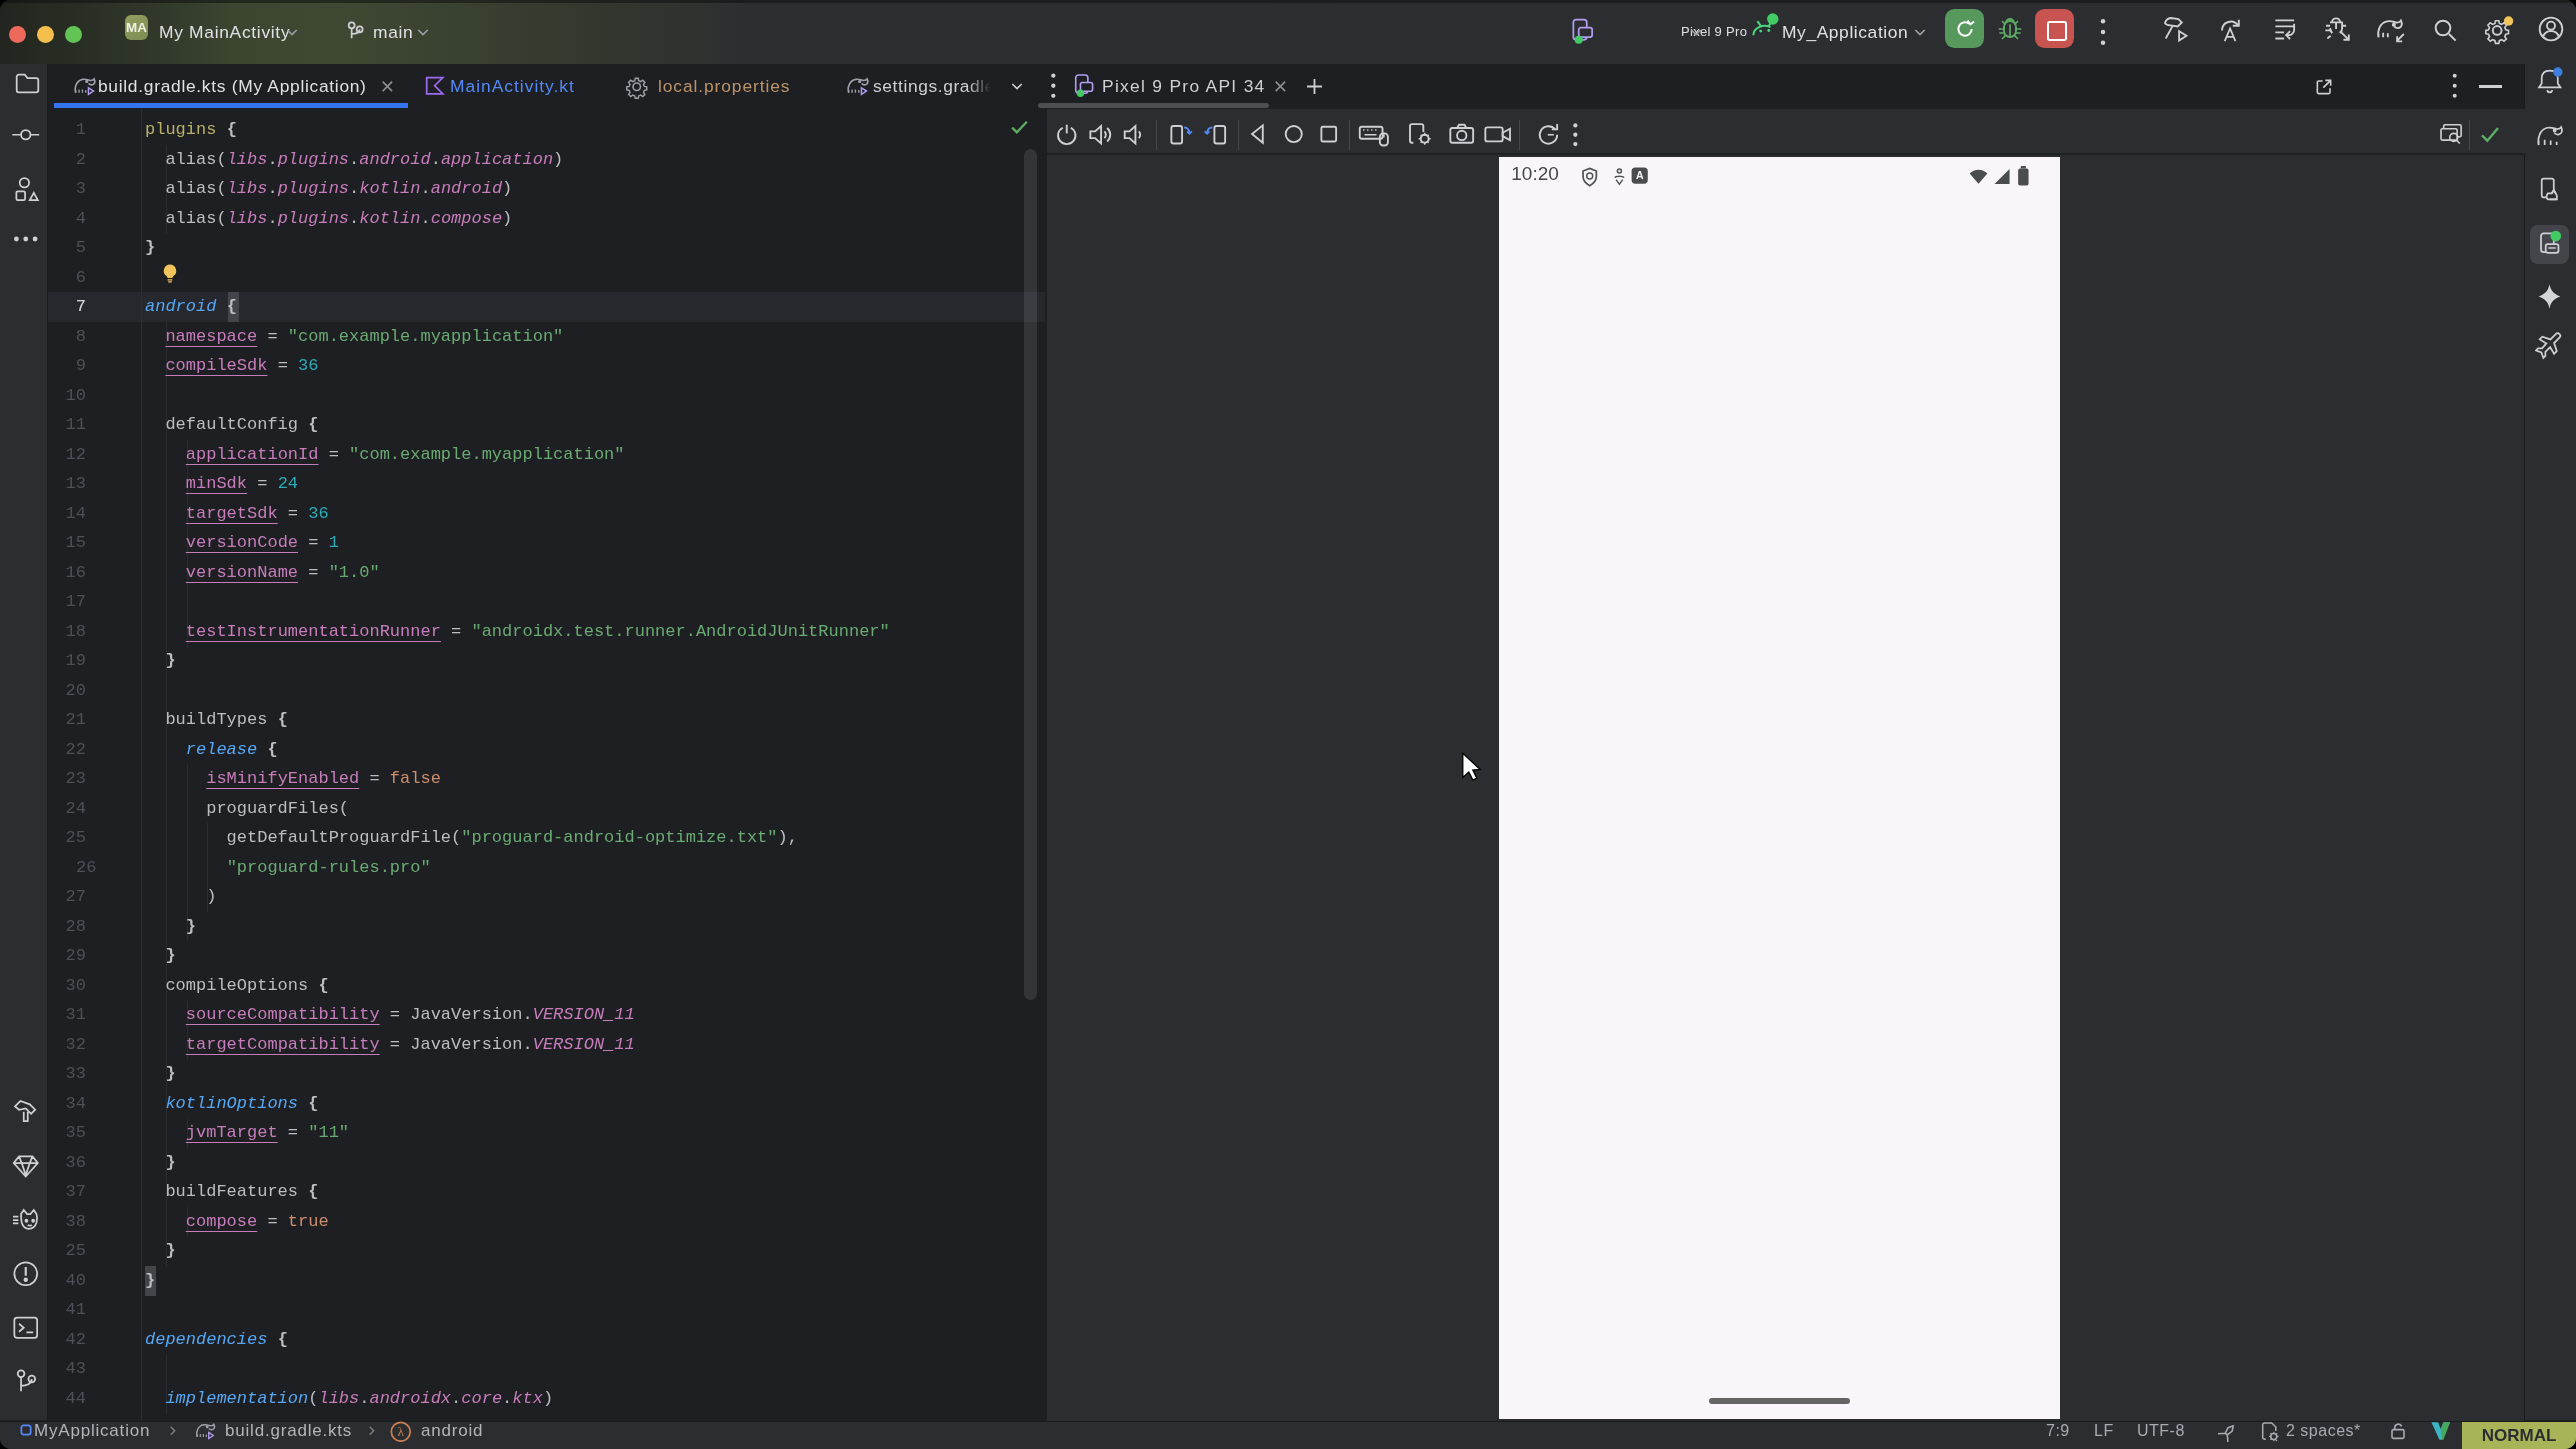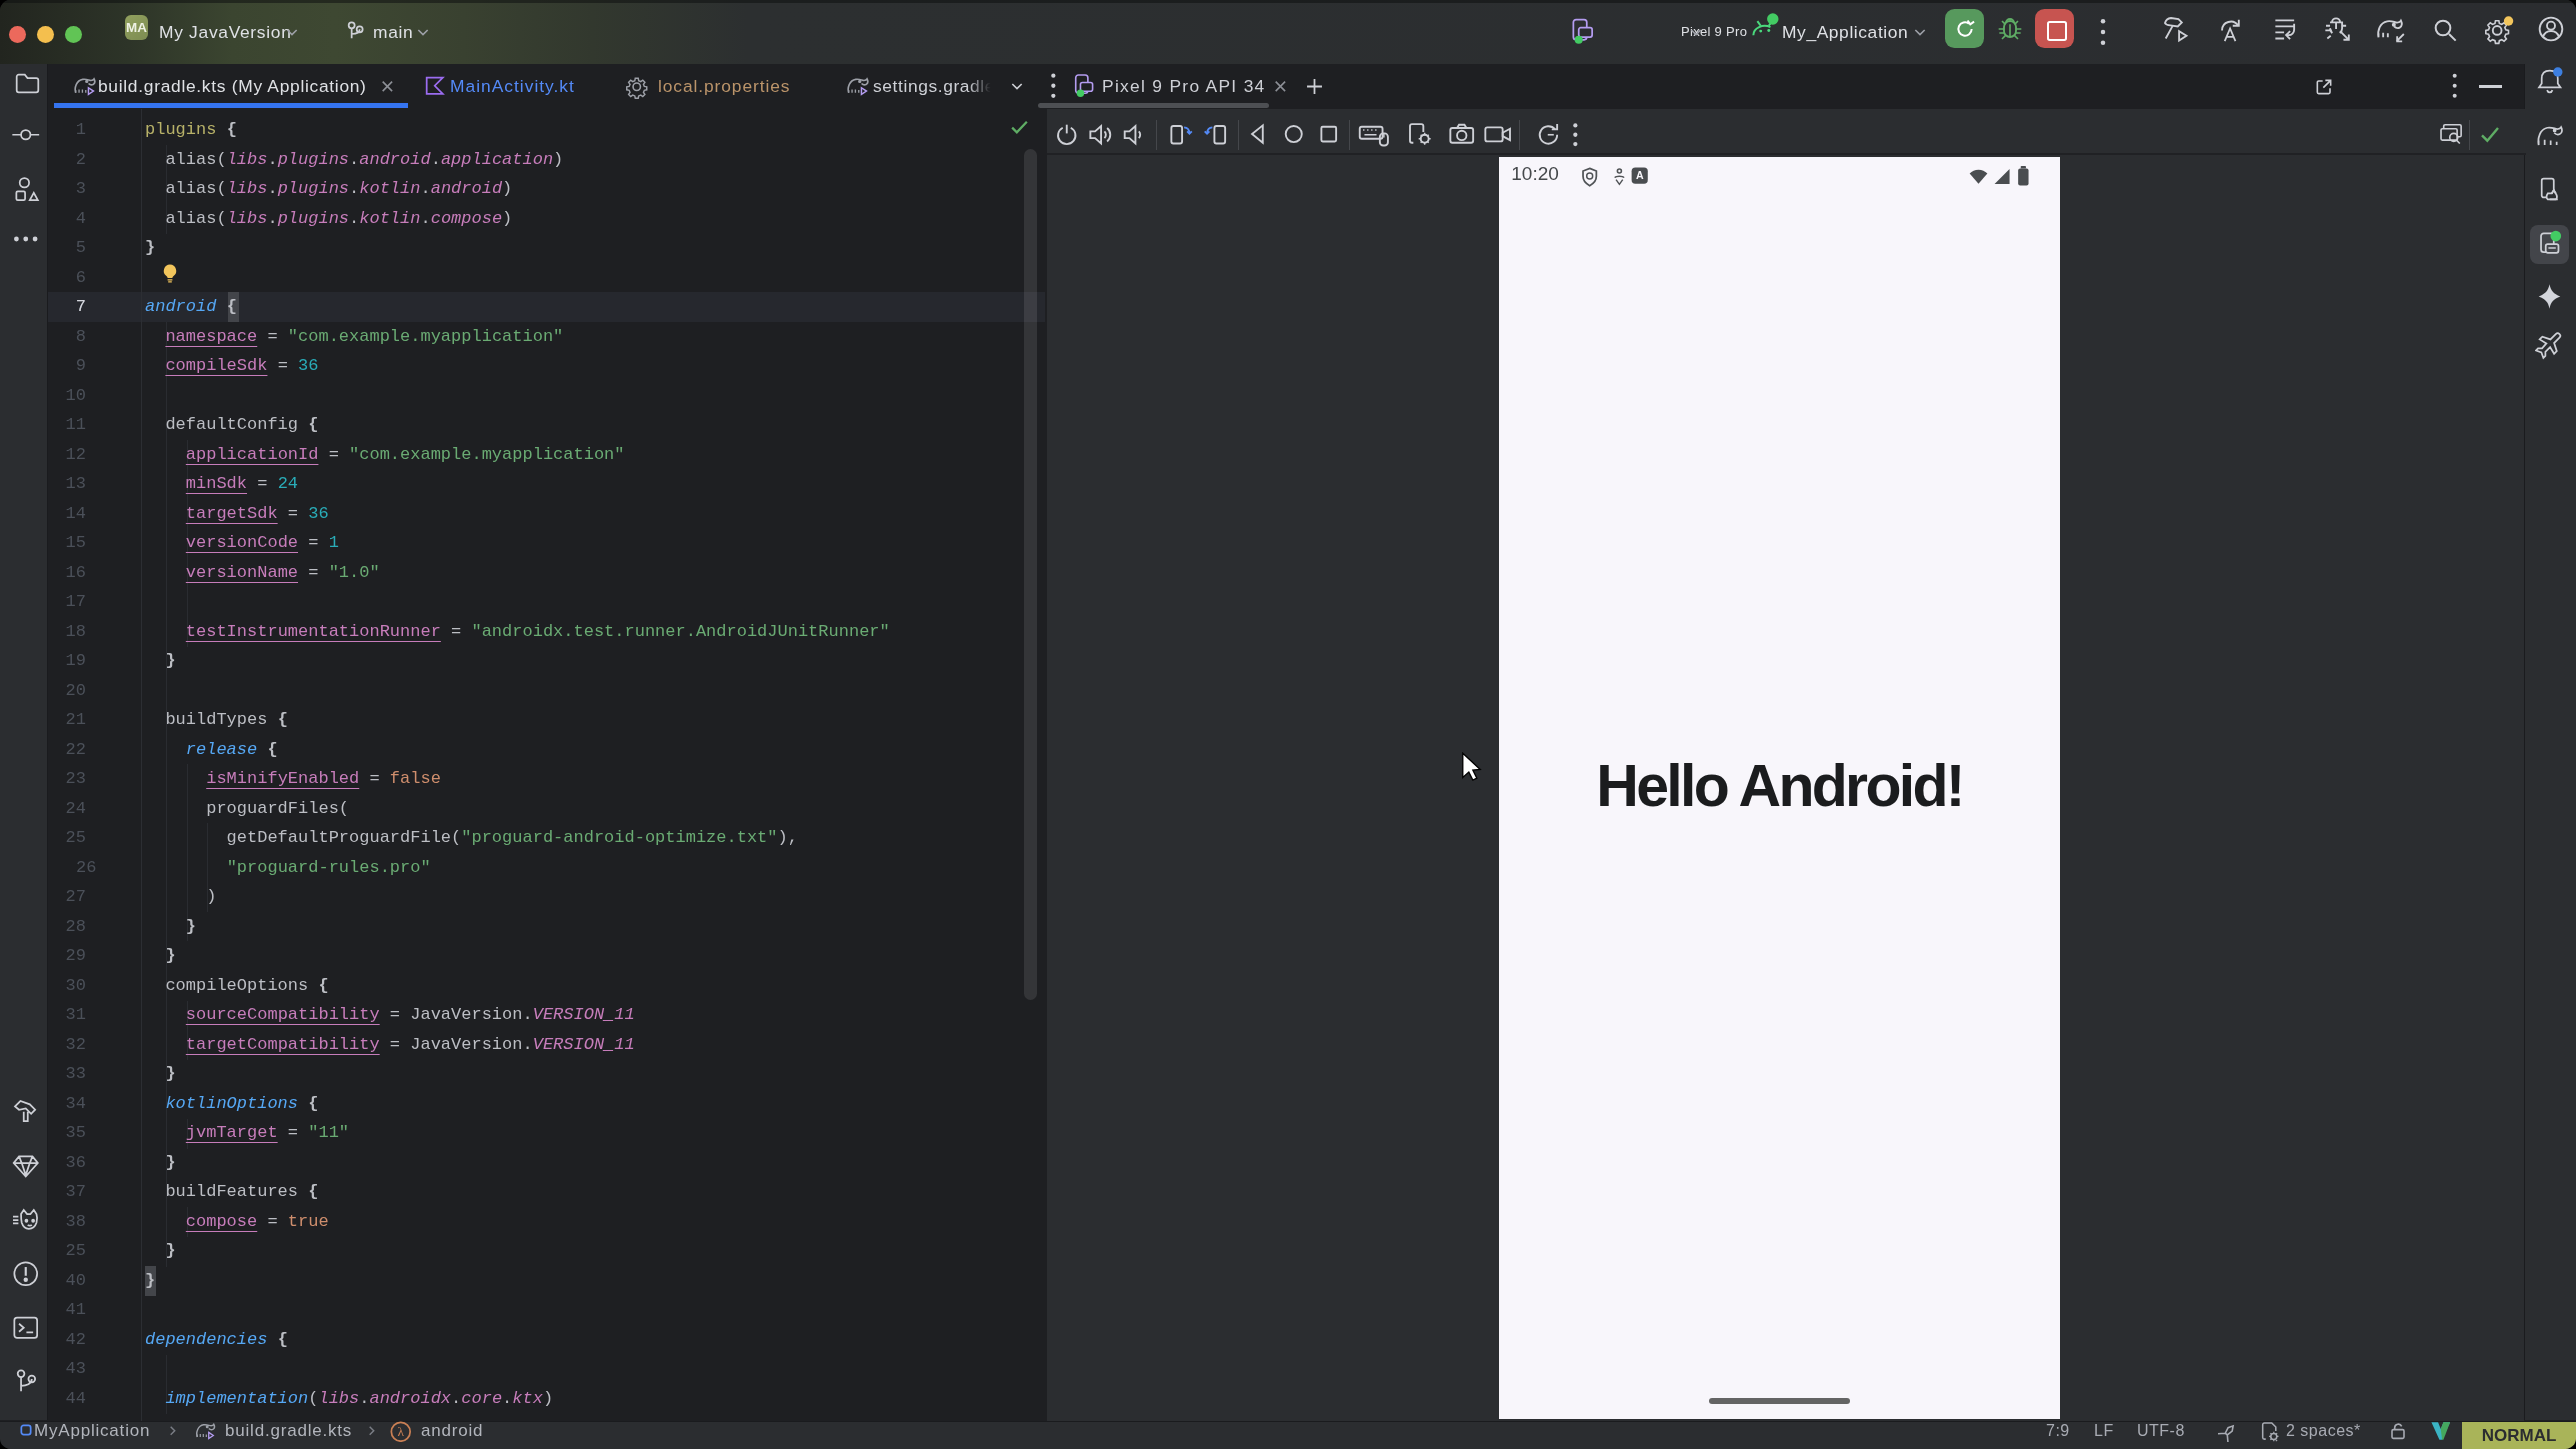--- a/index.html
+++ b/index.html
@@ -40,21 +40,21 @@
   .sbtext{color:#b2b5bc;font-size:17px;line-height:27px;height:27px;top:-4.7px;letter-spacing:0.8px;}
   .sbr{color:#a8abb3;font-size:16px;line-height:27px;height:27px;top:-4.7px;letter-spacing:0.5px;}
 </style></head>
 <body>
 <div id="win">
 <div id="titlebar" class="abs">
       <div class="abs tl" style="left:8.7px;background:#ec695c;"></div>
       <div class="abs tl" style="left:37px;background:#f4bf4e;"></div>
       <div class="abs tl" style="left:65px;background:#61c455;"></div>
       <div class="abs" style="left:125px;top:14.8px;width:23px;height:25.5px;border-radius:6px;background:linear-gradient(145deg,#91a05e,#7d8c52);color:#eef1e4;font-weight:bold;font-size:13.4px;text-align:center;line-height:25.5px;">MA</div>
-      <div class="abs ttext" style="left:159px;">My JavaVersion</div>
+      <div class="abs ttext" style="left:159px;">My MainActivity</div>
       <svg class="abs" style="left:284px;top:24px;" width="16" height="16" viewBox="0 0 24 24">
         <path d="M5 9l7 7 7-7" stroke="#9da0a8" stroke-width="2.4" fill="none"></path>
       </svg>
       <svg class="abs" style="left:343px;top:20px;" width="24" height="24" viewBox="0 0 36 36" fill="none" stroke="#ced0d6" stroke-width="2.6">
         <circle cx="13" cy="8" r="4.5"></circle>
         <circle cx="25" cy="14" r="4.5"></circle>
         <path d="M13 12.5v15M13 21c6 0 12-2 12-7"></path>
       </svg>
       <div class="abs ttext" style="left:373px;">main</div>
       <svg class="abs" style="left:415px;top:24px;" width="16" height="16" viewBox="0 0 24 24">
@@ -434,21 +434,20 @@
           <path d="M15 23L1 7a19 19 0 0 1 28 0z" fill="#4a4d50"></path>
         </svg>
         <svg style="position:absolute;left:484px;top:4.7px;" width="17" height="15.4" viewBox="0 0 26 24">
           <path d="M24 0v24H0z" fill="#4a4d50"></path>
         </svg>
         <svg style="position:absolute;left:508px;top:2px;" width="10.7" height="19.5" viewBox="0 0 16 30">
           <rect x="4" y="0" width="8" height="4" rx="1" fill="#4a4d50"></rect>
           <rect x="0" y="4" width="16" height="26" rx="3" fill="#4a4d50"></rect>
         </svg>
       </div>
-      <div class="abs" style="left:452px;top:643px;width:561px;text-align:center;color:#1b1c1e;font-size:59px;font-weight:bold;letter-spacing:-2.7px;">Hello Android!</div>
       <div class="abs" style="left:662px;top:1289px;width:141px;height:6px;border-radius:3.4px;background:#646464;"></div>
       <svg class="abs" style="left:413px;top:643px;" width="27" height="29.5" viewBox="0 0 40 44">
         <path d="M4 2l26 24-11 1 6 12-6 3-6-12-9 8z" fill="#fff" stroke="#000" stroke-width="2"></path>
       </svg>
     </div>
     <div id="statusbar" class="abs">
       <svg class="abs" style="left:19.5px;top:2px;" width="12" height="12" viewBox="0 0 18 18">
         <rect x="2" y="2" width="14" height="14" rx="3.5" fill="none" stroke="#548af7" stroke-width="2.6"></rect>
       </svg>
       <div class="abs sbtext" style="left:34px;">MyApplication</div>

